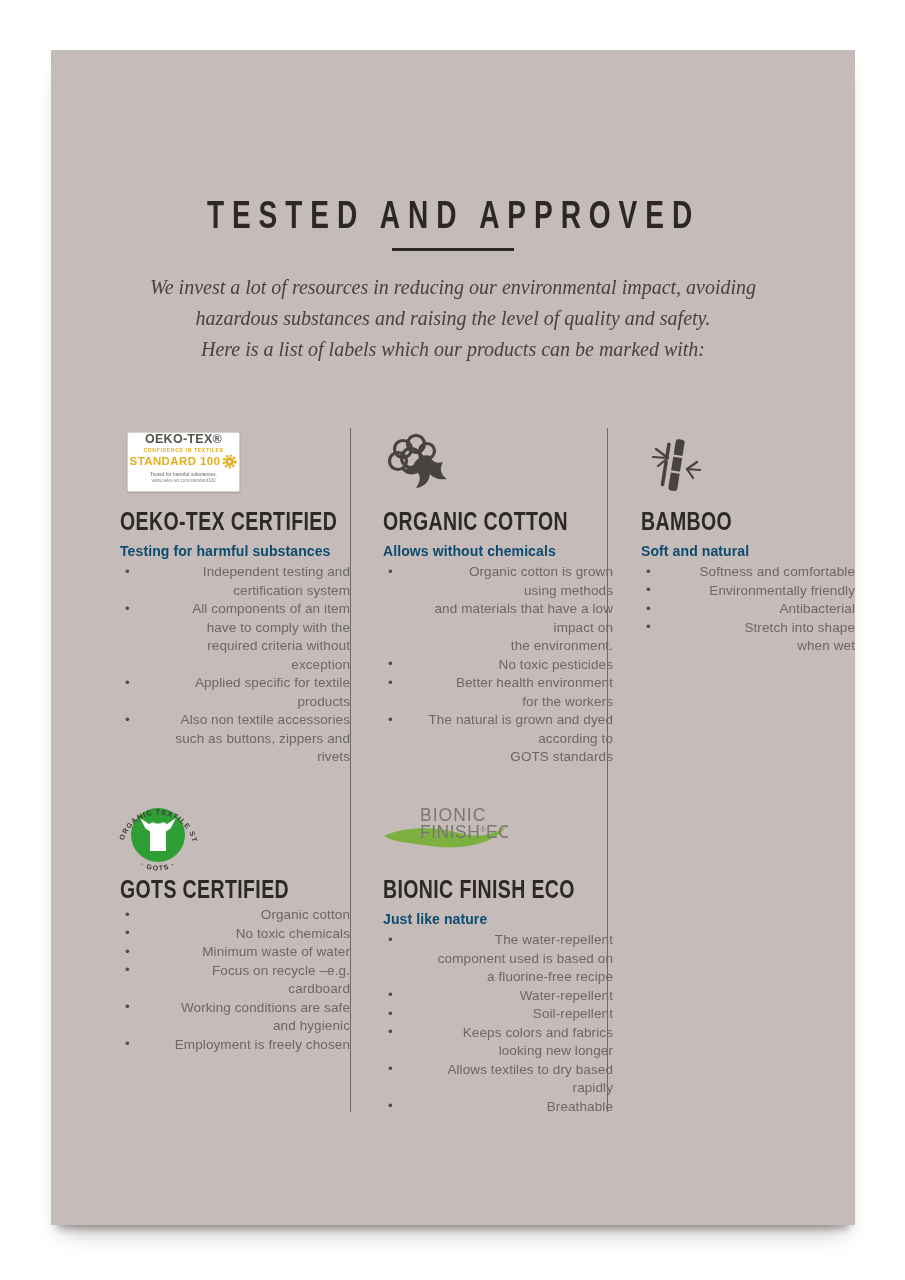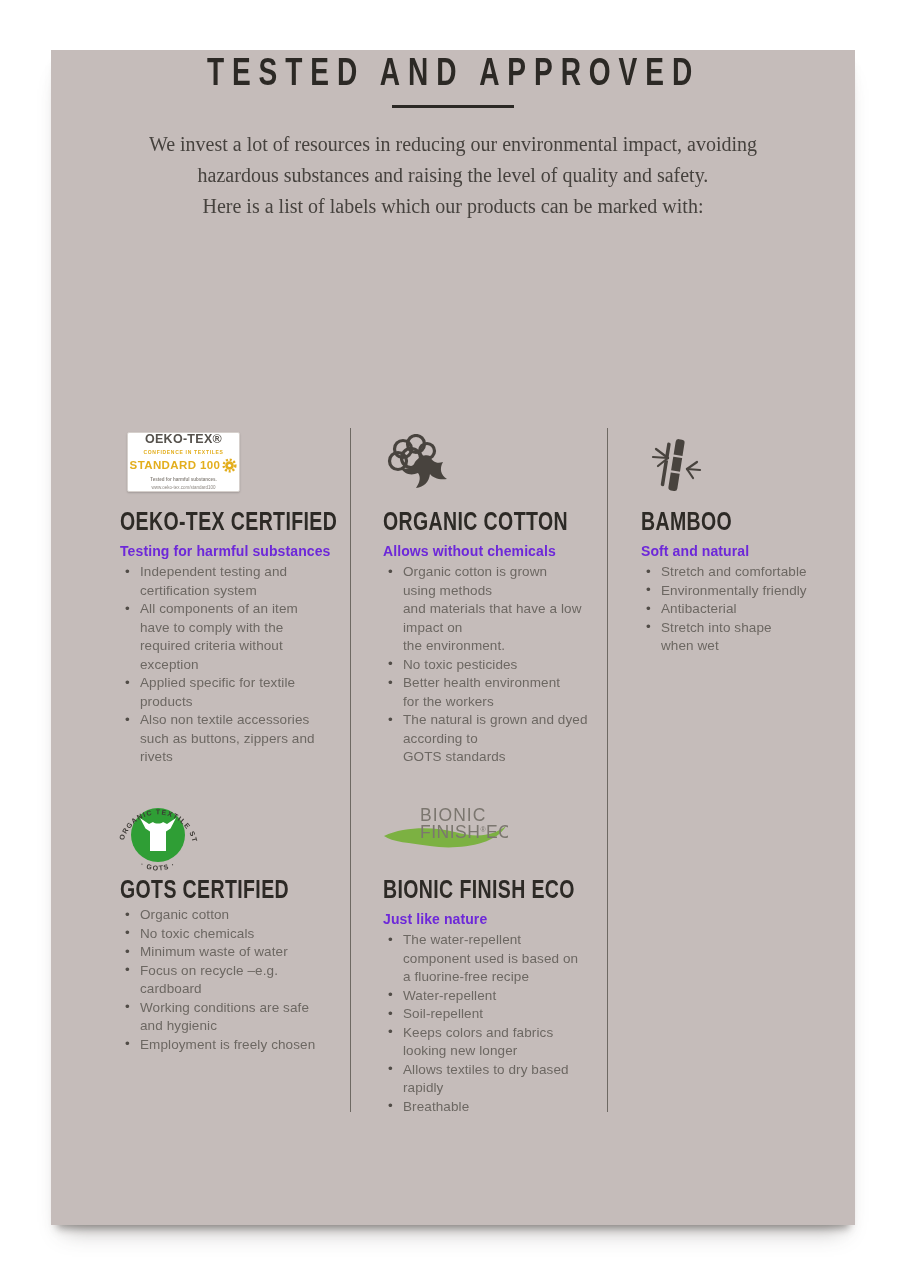--- a/index.html
+++ b/index.html
@@ -8,28 +8,28 @@
     font-family:"Liberation Sans", sans-serif;
     -webkit-font-smoothing:antialiased;
   }
   .page {
     position:absolute; left:51px; top:50px; width:804px; height:1175px;
     background:#c5bcba;
     box-shadow:0 9px 8px -6px rgba(70,64,60,.50), 0 18px 22px -13px rgba(70,64,60,.38);
   }
   
   .header { text-align:center; }
-  .title { }
+  .title { padding-top:143px; }
   .title-inner {
     display:inline-block; font-weight:700; font-size:39px; line-height:44px;
     letter-spacing:11px; color:#2c2925; transform:scaleX(.72); white-space:nowrap;
   }
   .underline { width:122px; height:3px; background:#2c2925; margin:11px auto 0; }
   .intro {
-    margin-top:21px; font-family:"Liberation Serif", serif; 
+    margin-top:21px; font-family:"Liberation Serif", serif; font-style:italic;
     font-size:20px; line-height:31px; color:#46423e; white-space:pre-line;
   }
   
   .divider { position:absolute; top:378px; height:684px; width:0; border-left:1.5px solid #6e6963; }
   #divider-1 { left:299px; }
   #divider-2 { left:556px; }
   
   .col { position:absolute; width:230px; }
   .col.r1 { top:382px; }
   .col.r2 { top:745px; }
@@ -40,33 +40,33 @@
   #col-bionic { left:332px; }
   .icon-area { height:76px; overflow:visible; }
   .col.r2 .icon-area { height:81px; }
   .col-heading {
     display:inline-block; font-weight:700; font-size:25px; line-height:27px;
     color:#2d2a26; transform:scaleX(.78); transform-origin:left center;
     white-space:nowrap; letter-spacing:.5px;
   }
   .col-sub {
     margin-top:7px; font-weight:700; font-size:14px; line-height:18px;
-    color:#6d28d9; white-space:pre-line; letter-spacing:.1px;
+    color:#0c4a6e; white-space:pre-line; letter-spacing:.1px;
   }
   ul.bullets { list-style:none; margin:3px 0 0; padding:0; }
   .bullets li {
     position:relative; padding-left:20px; font-size:13.5px; line-height:18.5px;
-    color:#6c6762; white-space:pre-line; letter-spacing:.1px;
+    color:#6c6762; white-space:pre-line; letter-spacing:.1px;text-align:right;
   }
   .bullets li::before { content:"•"; position:absolute; left:5px; top:-0.5px; color:#514c47; }
   
   .oeko-label {
     width:111px; height:58px; margin-left:7px; background:#ffffff;
     border:1px solid #d6d0cc; border-radius:2px;
-    display:flex; flex-direction:column; align-items:center; justify-content:space-between;
+    display:flex; flex-direction:column; align-items:center; justify-content:flex-start;
     box-shadow:0 1px 2px rgba(0,0,0,.18);
   }
   .oeko-l1 { font-weight:700; font-size:12.5px; letter-spacing:.3px; color:#56524d; line-height:13px; }
   .oeko-l2 { font-weight:700; font-size:5px;  letter-spacing:.7px; color:#e3ae1d; line-height:6px; margin-top:1px; }
   .oeko-l3 { display:flex; align-items:center; gap:2px; margin-top:1px; }
   .oeko-l3-text { font-weight:700; font-size:11.5px; letter-spacing:.4px; color:#e3ae1d; line-height:13px; }
   .oeko-l4 { font-weight:700; font-size:4.5px; color:#8d8882; line-height:6px; margin-top:3px; }
   .oeko-l5 { font-size:4.5px; color:#8d8882; line-height:6px; }
   .cotton-svg { margin-left:3px; margin-top:2px; }
   .bamboo-svg { margin-left:7px; margin-top:4px; }
@@ -171,21 +171,21 @@
             <path d="M20 22 L10 30"></path>
           <path d="M39 33 L49 26"></path>
             <path d="M39 33 L52 34"></path>
             <path d="M39 33 L45 42"></path>
         </g>
       </svg>
     </div>
     <span class="col-heading">BAMBOO</span>
     <div class="col-sub">Soft and natural</div>
     <ul class="bullets">
-        <li>Stretch and comfortable</li>
+        <li>Softness and comfortable</li>
         <li>Environmentally friendly</li>
         <li>Antibacterial</li>
         <li>Stretch into shape
 when wet</li>
       </ul>
   </div>
 
   <div class="col r2" id="col-gots">
     <div class="icon-area">
       <svg class="gots-svg" width="86" height="86" viewBox="-43 -43 86 86">

